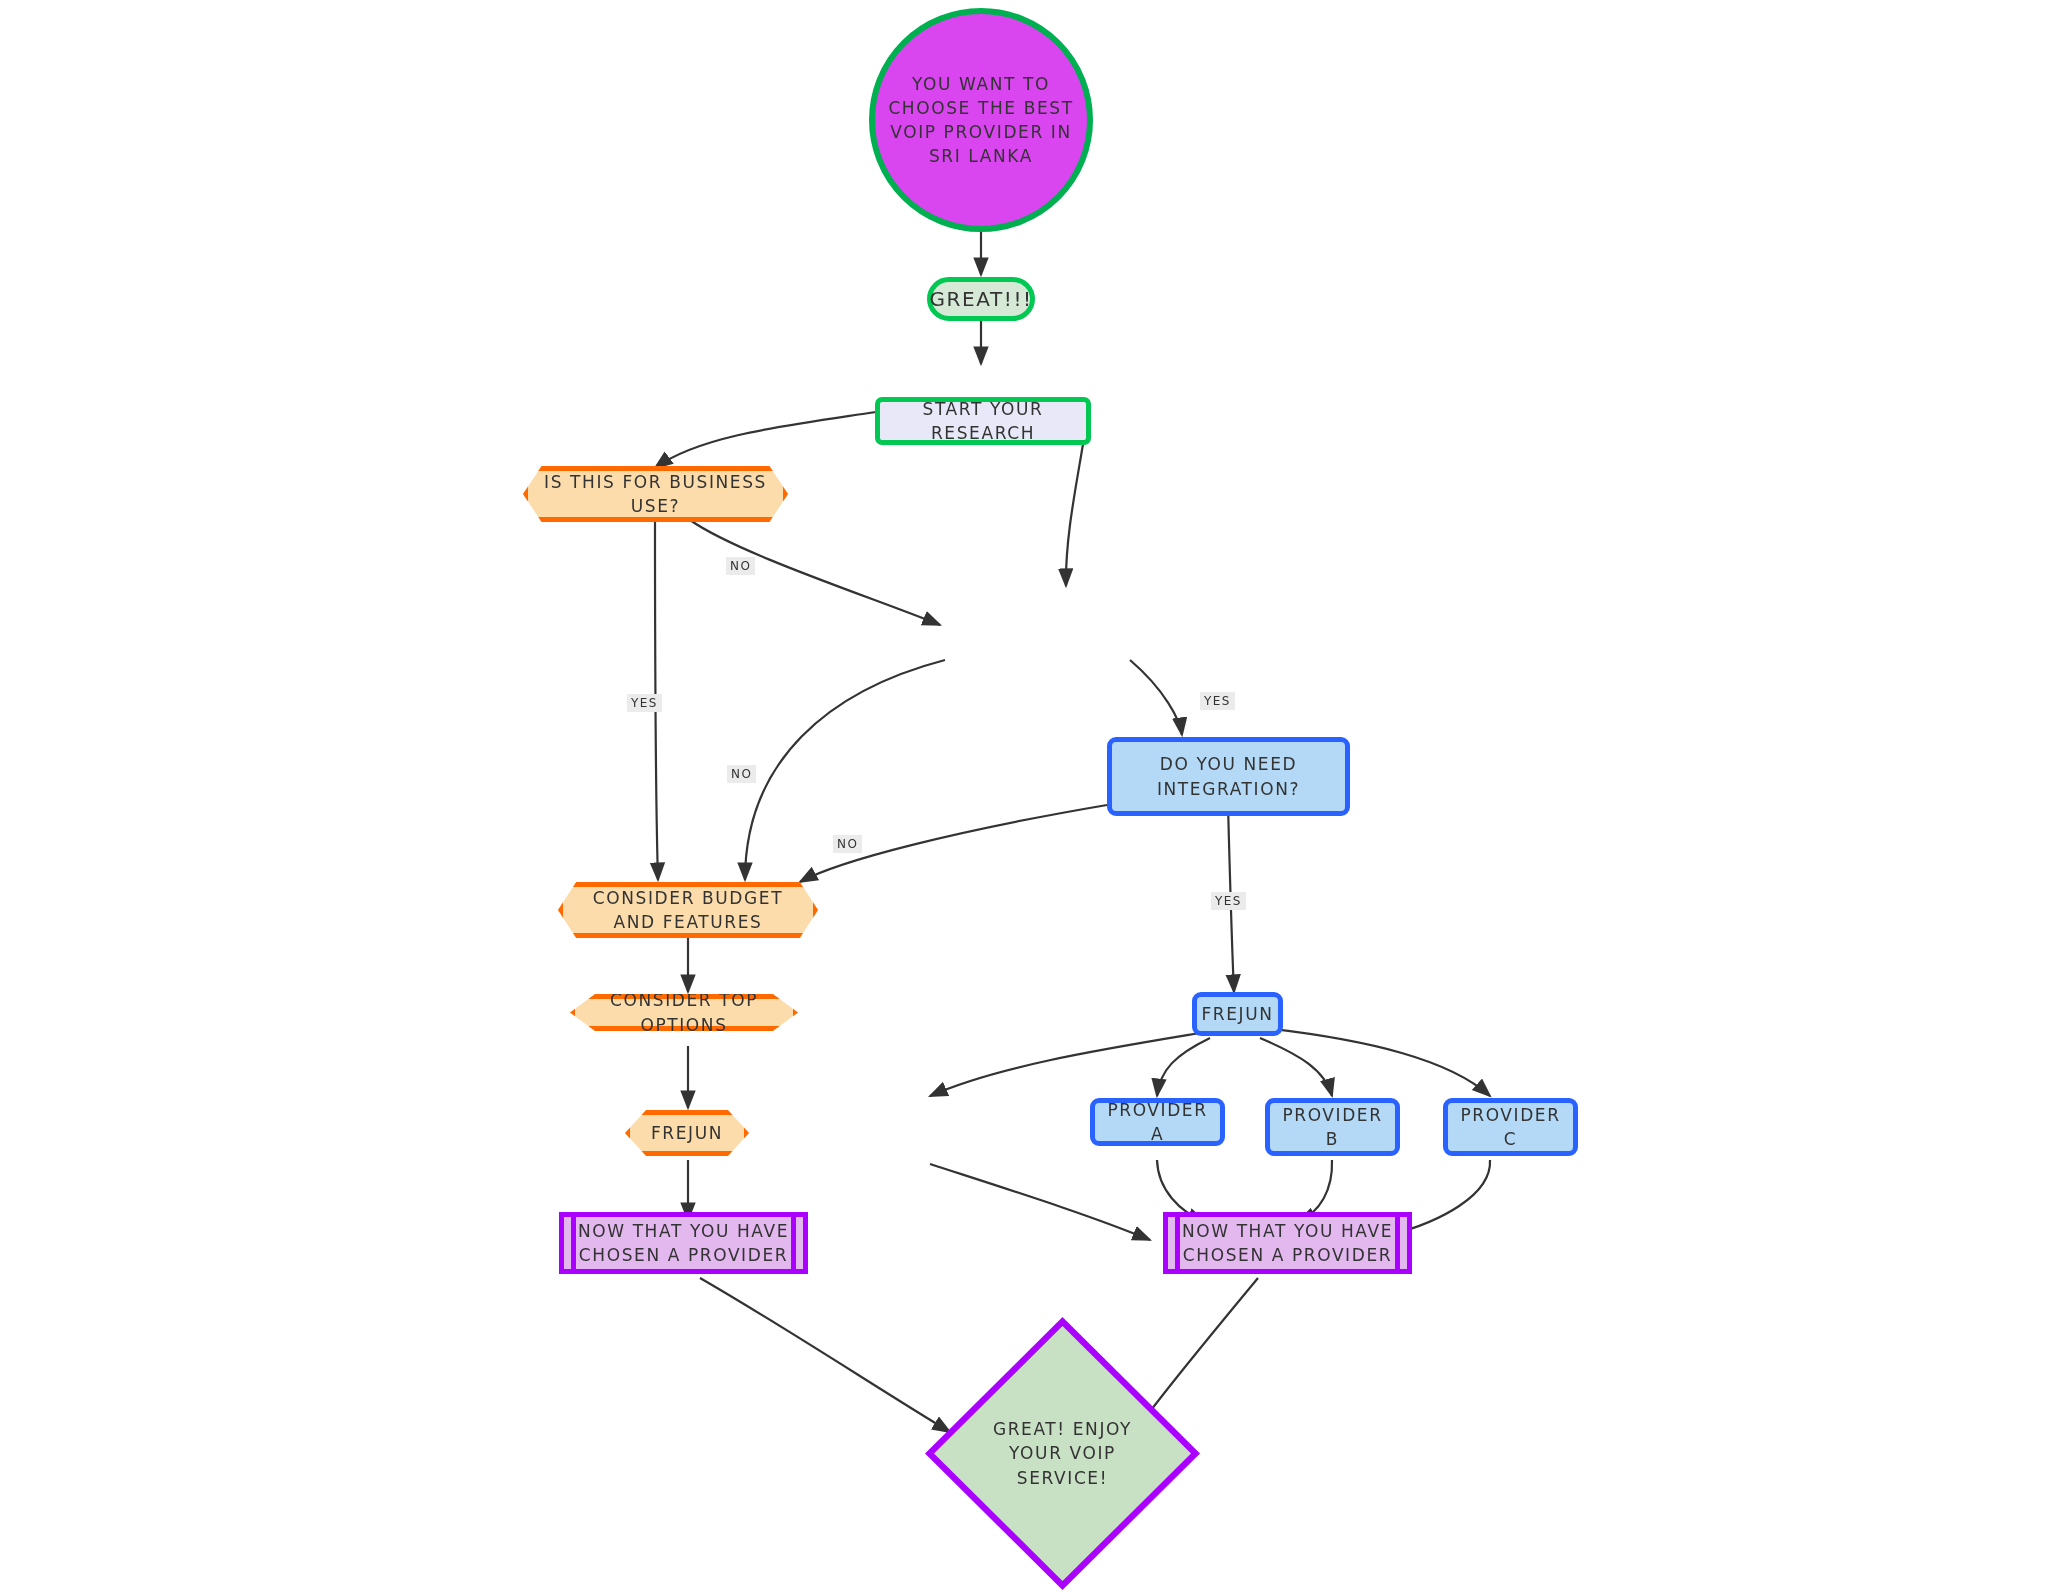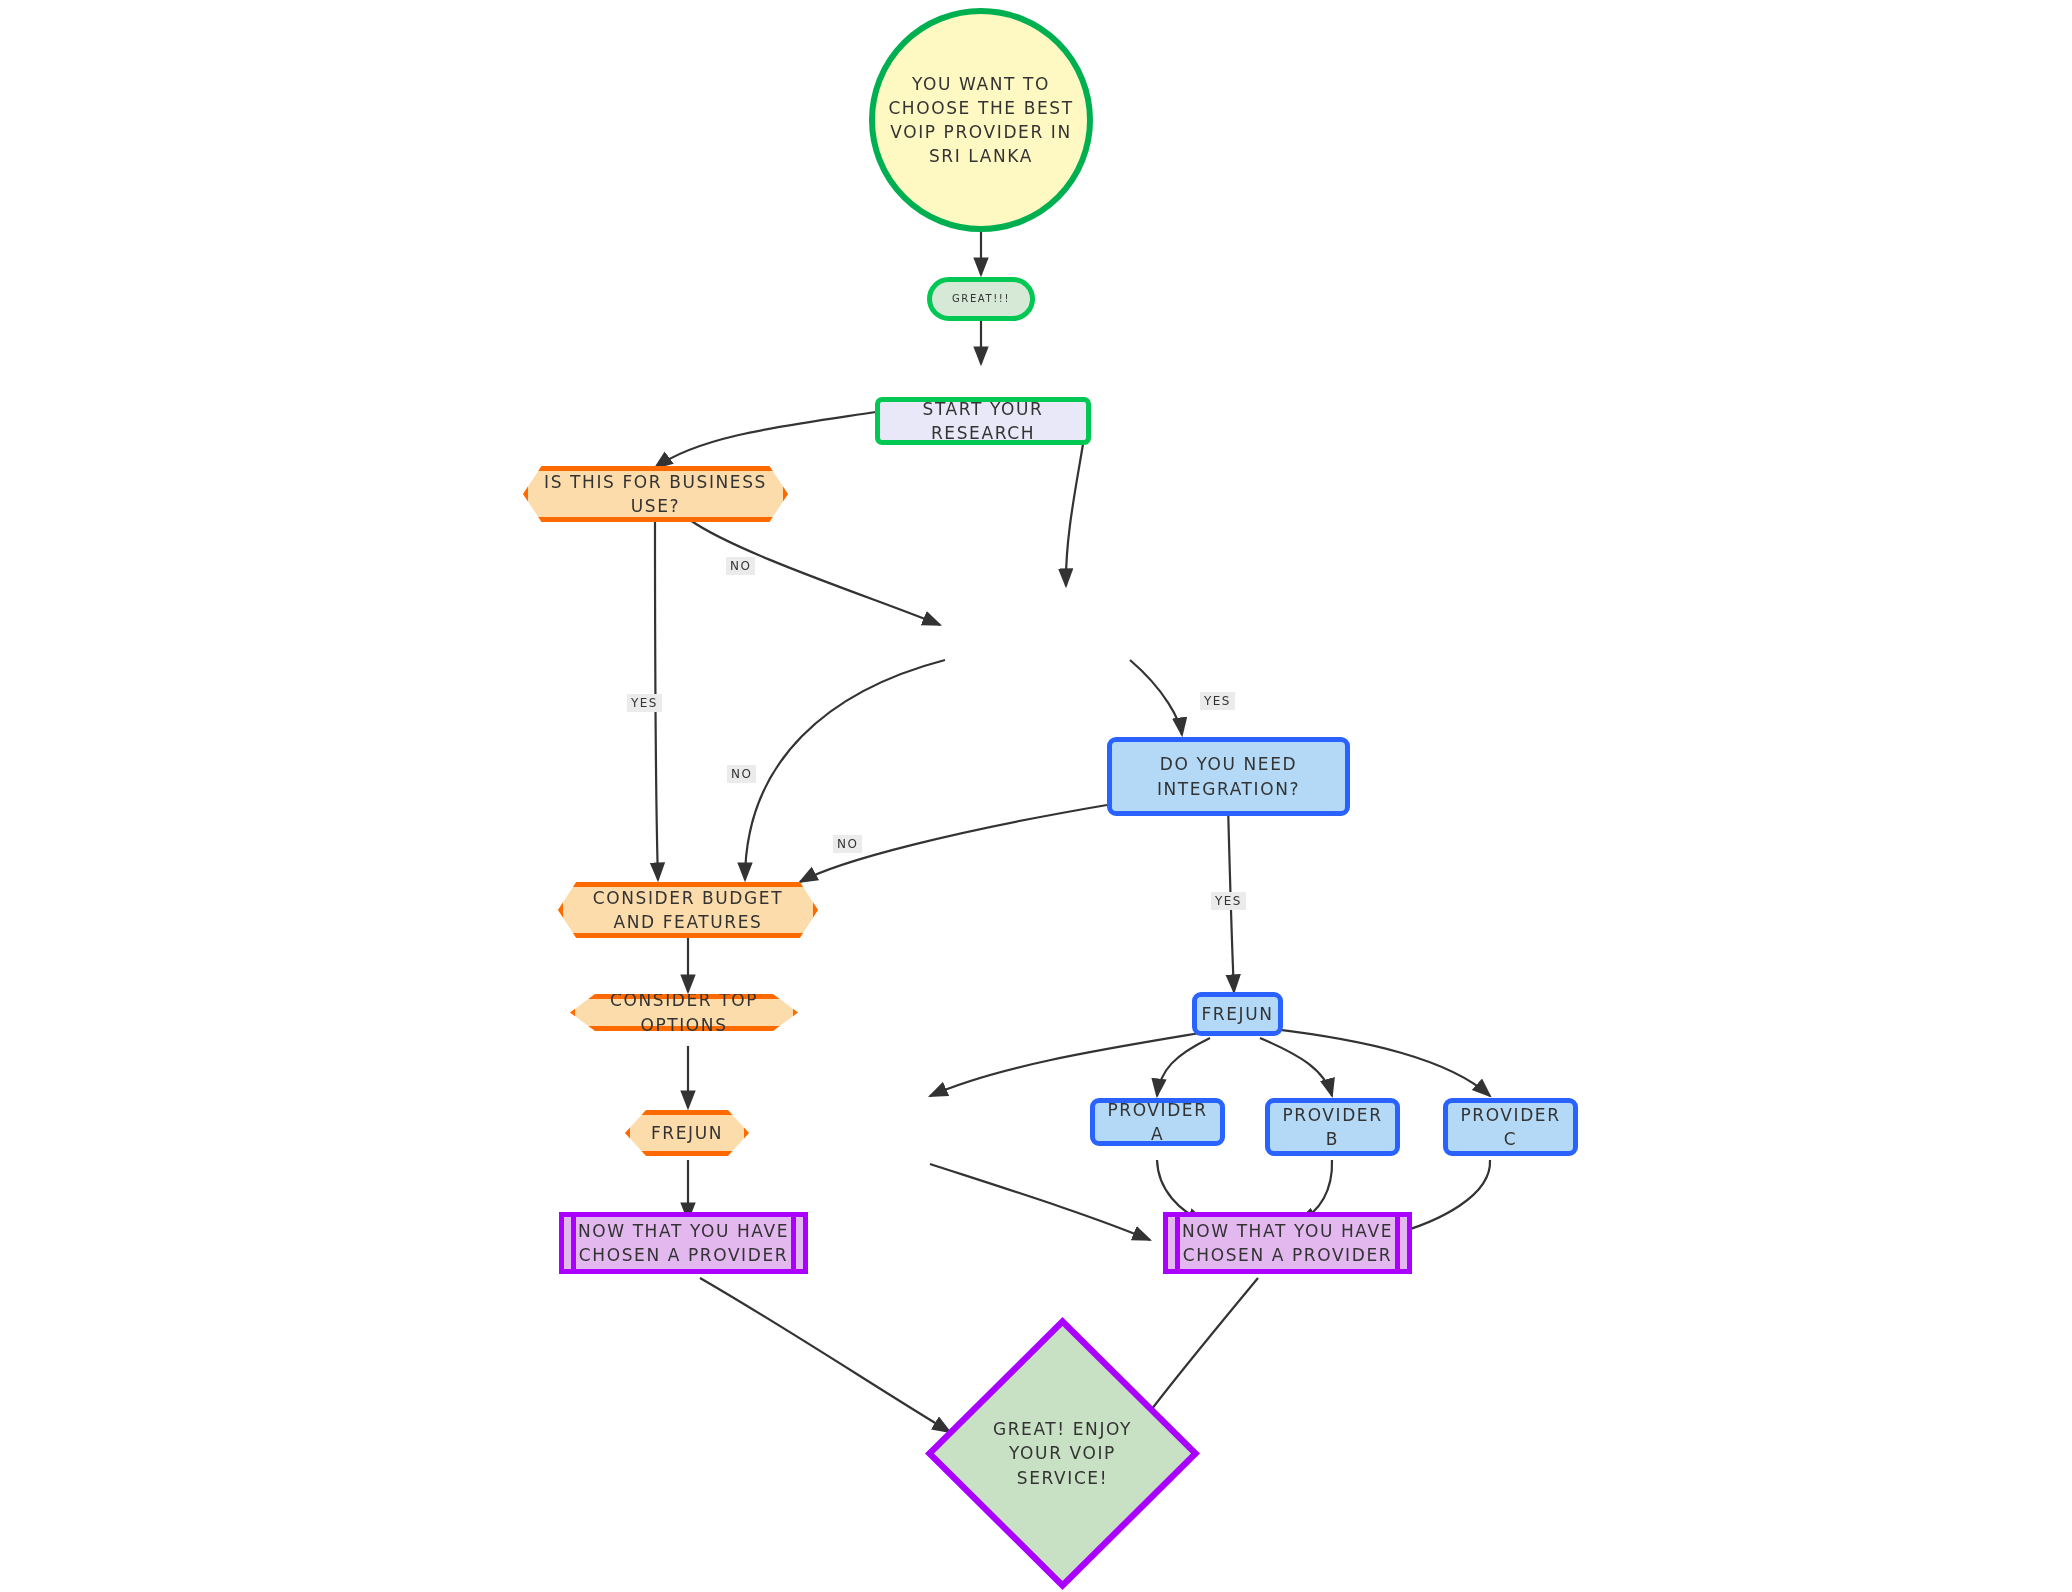--- a/index.html
+++ b/index.html
@@ -36,21 +36,21 @@
     letter-spacing: 1.6px;
     line-height: 1.42;
     font-size: 17px;
     font-weight: 500;
     text-transform: uppercase;
     z-index: 3;
   }
   
   .n-circle {
     border-radius: 50%;
-    background: #fef9c3;
+    background: #d946ef;
     border: 6px solid #00b050;
   }
   
   .n-stadium {
     border-radius: 999px;
     background: #d6e9d6;
     border: 5px solid #00c853;
   }
   
   .n-rect-green {
@@ -186,21 +186,21 @@
       <path d="M700,1278 C790,1330 880,1390 950,1432"></path>
 
       <path d="M1258,1278 C1215,1330 1165,1390 1140,1425"></path>
     </g>
   </svg>
 
   <div class="node n-circle" style="left:869px; top:8px; width:224px; height:224px;">
     <span class="label">You want to choose the best VoIP provider in Sri Lanka</span>
   </div>
 
-  <div class="node n-stadium" style="left:927px; top:277px; width:108px; height:44px; font-size:10px;">
+  <div class="node n-stadium" style="left:927px; top:277px; width:108px; height:44px; font-size:20px;">
     <span class="label">Great!!!</span>
   </div>
 
   <div class="node n-rect-green" style="left:875px; top:365px; width:216px; height:48px;">
     <span class="label">Start your research</span>
   </div>
 
   <div class="node n-hex" style="left:523px; top:466px; width:265px; height:56px;">
     <span class="label">Is this for business use?</span>
   </div>

